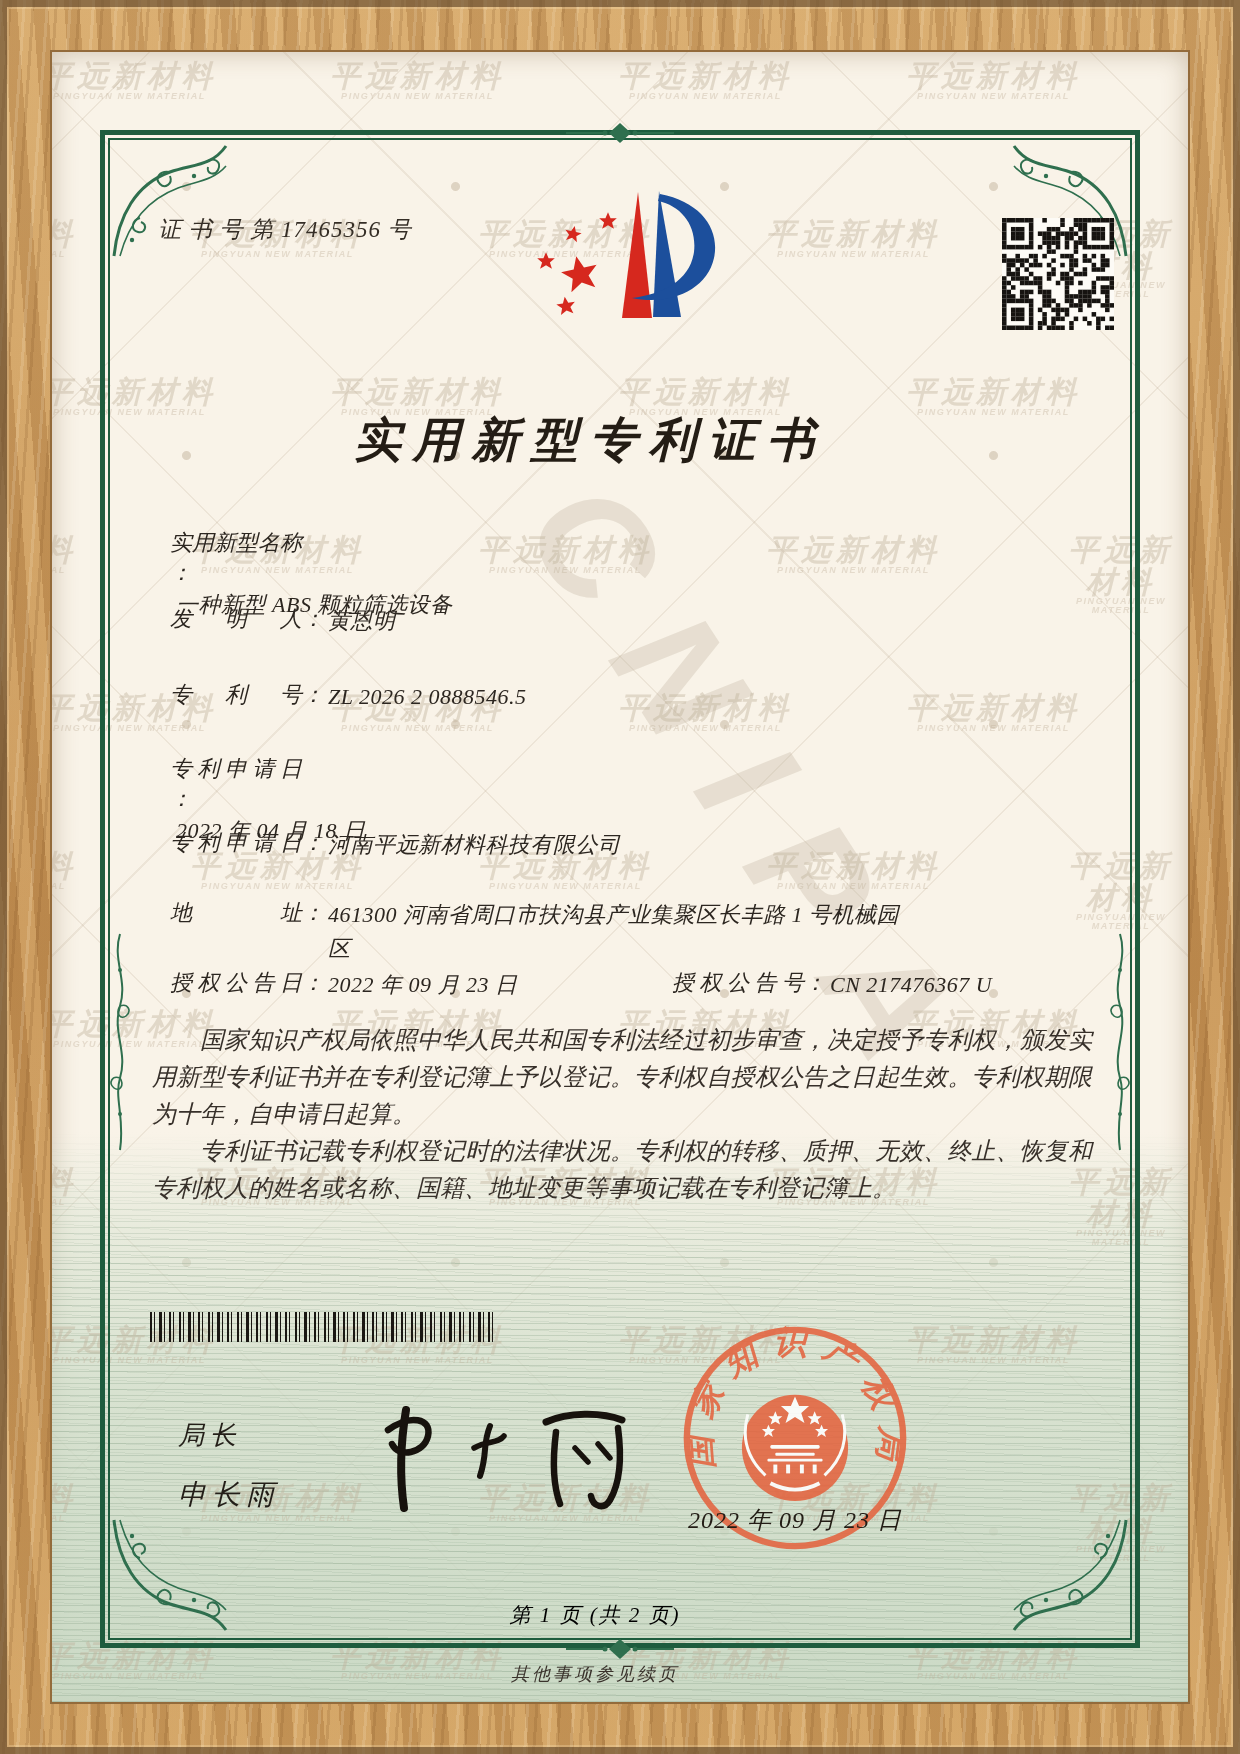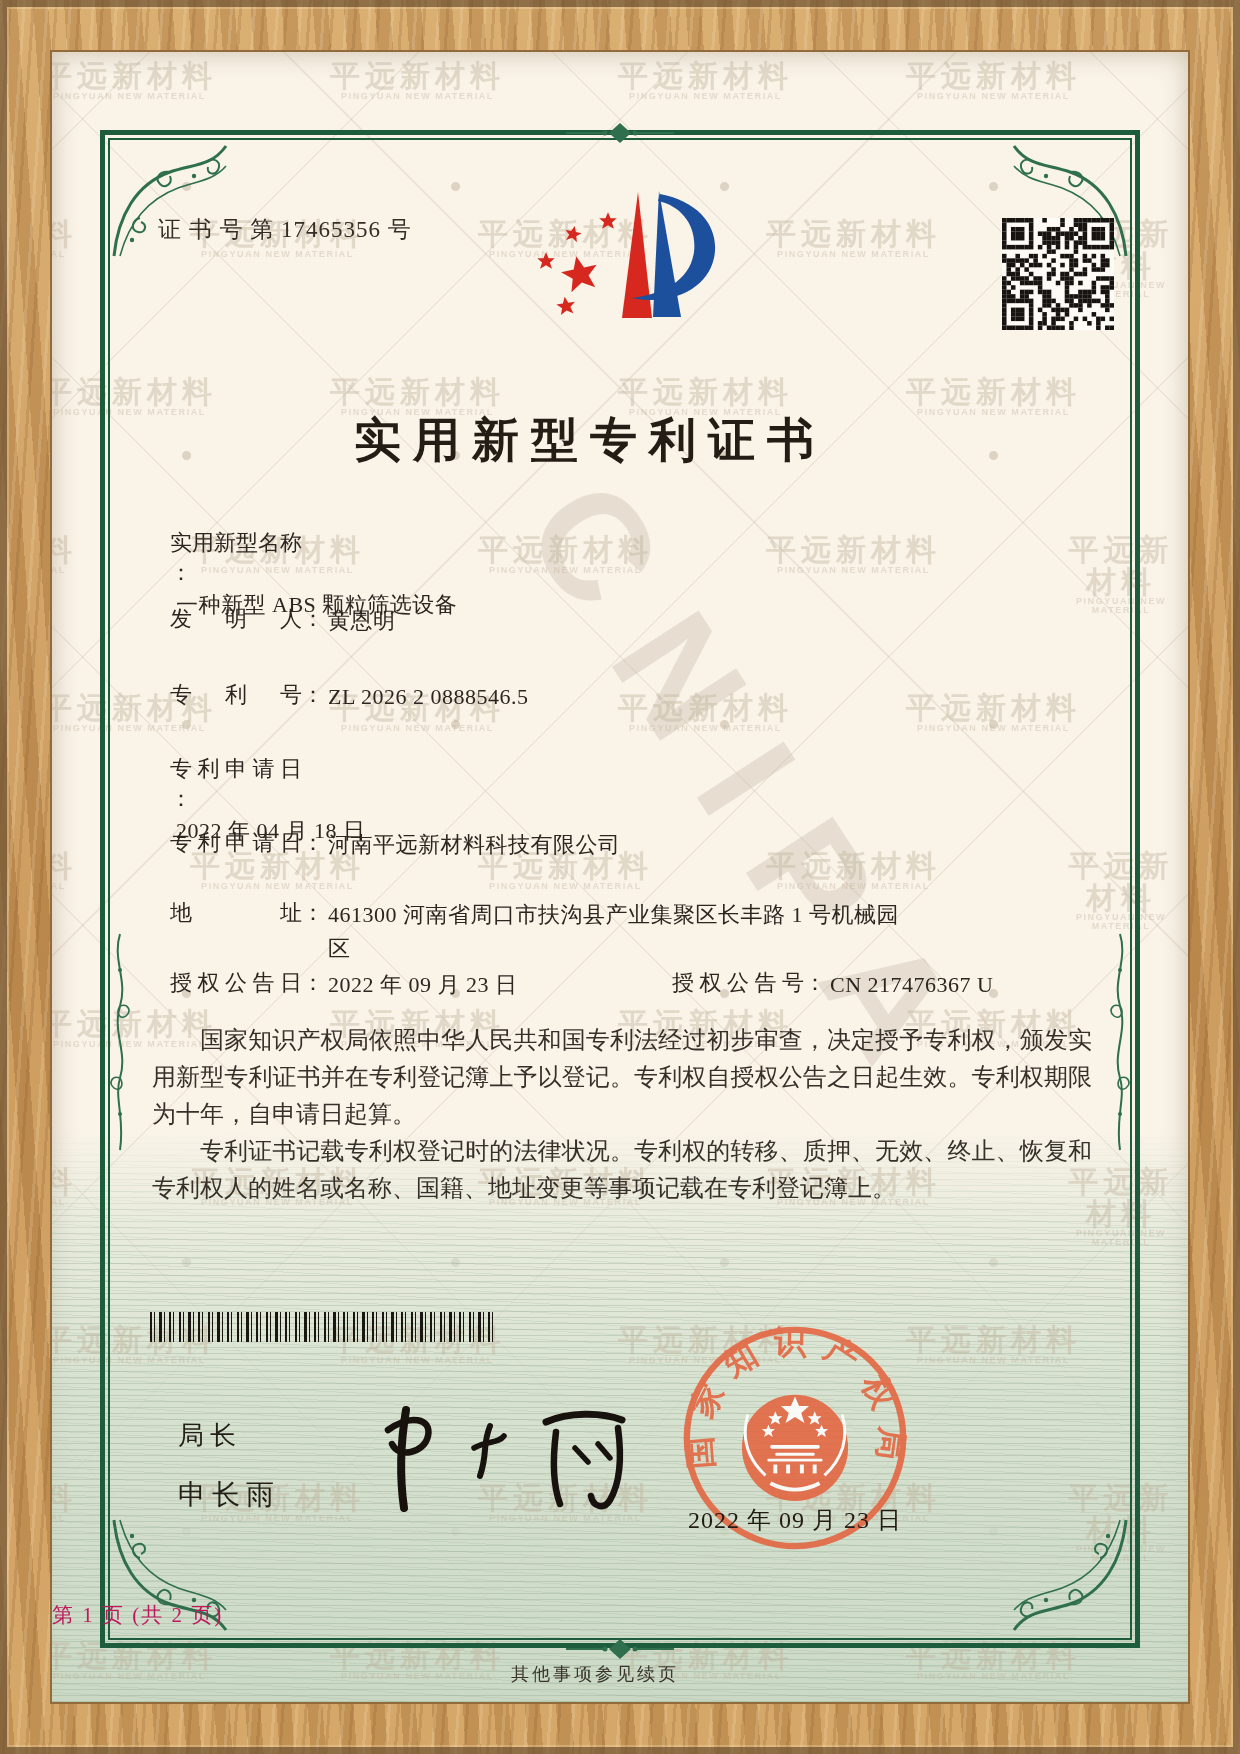--- a/index.html
+++ b/index.html
@@ -7,21 +7,21 @@
          font-family:"Liberation Serif","DejaVu Serif",serif;color:#2c2620;}
   
   .wood{position:absolute;inset:0;
     background:
       repeating-linear-gradient(94deg, rgba(255,244,220,.16) 0 3px, rgba(0,0,0,0) 3px 9px, rgba(122,76,30,.18) 9px 12px, rgba(0,0,0,0) 12px 23px),
       repeating-linear-gradient(86deg, rgba(158,108,52,.28) 0 15px, rgba(232,193,132,.25) 15px 31px),
       linear-gradient(180deg,#d6a96c,#c49154 55%,#cf9f60);
     box-shadow: inset 0 0 0 7px rgba(74,47,20,.55), inset 0 0 0 9px rgba(255,232,190,.28);}
   
   .paper{position:absolute;left:52px;top:52px;right:52px;bottom:52px;background:#f9f3e8;overflow:hidden;
-         box-shadow: 0 0 0 2px #936b3b, inset 0 0 26px rgba(104,72,32,.30);}
+         box-shadow: 0 0 0 2px #936b3b, inset 0 0 26px rgba(104,72,32,.30); font-style: italic;}
   .lattice{position:absolute;inset:0;z-index:1;
     background-image:
       radial-gradient(circle 5px at center, rgba(178,158,132,.38) 0 4px, rgba(178,158,132,0) 5px),
       repeating-linear-gradient(45deg, rgba(178,158,132,.17) 0 1.5px, rgba(0,0,0,0) 1.5px 190px),
       repeating-linear-gradient(-45deg, rgba(178,158,132,.17) 0 1.5px, rgba(0,0,0,0) 1.5px 190px);
     background-size:269px 269px,auto,auto;}
   .guilloche{position:absolute;left:0;right:0;top:1080px;bottom:0;z-index:2;
     background:linear-gradient(180deg, rgba(213,226,208,0) 0, rgba(213,226,208,.45) 90px, rgba(205,220,200,.75) 260px, rgba(198,215,194,.9) 100%);}
   .guilloche::after{content:"";position:absolute;inset:0;
     background:
@@ -75,22 +75,22 @@
       #1a1713 9px 12px, rgba(0,0,0,0) 12px 14px,
       #1a1713 14px 15px, rgba(0,0,0,0) 15px 19px,
       #1a1713 19px 21px, rgba(0,0,0,0) 21px 23px,
       #1a1713 23px 24px, rgba(0,0,0,0) 24px 29px);}
   .director-label{position:absolute;left:126px;top:1366px;z-index:7;font-size:26px;letter-spacing:6px;color:#231e18;}
   .director-name{position:absolute;left:126px;top:1424px;z-index:7;font-size:28px;letter-spacing:6px;color:#231e18;}
   .signature{position:absolute;left:318px;top:1336px;width:270px;height:135px;z-index:9;}
   .seal{position:absolute;left:625px;top:1268px;width:236px;height:236px;z-index:8;opacity:.87;}
   .seal-date{position:absolute;left:623px;top:1452px;width:240px;z-index:9;text-align:center;
              font-size:24px;color:#221c15;letter-spacing:1px;}
-  .page-footer{position:absolute;left:0;right:50px;top:1549px;z-index:7;
-               font-size:21px;letter-spacing:2px;color:#be185d;}
+  .page-footer{position:absolute;left:0;right:50px;top:1549px;z-index:7;text-align:center;
+               font-size:21px;letter-spacing:2px;color:#000000;}
   .bottom-note{position:absolute;left:0;right:50px;top:1610px;z-index:7;text-align:center;
                font-size:18px;letter-spacing:3px;color:#3a332c;}
   svg{display:block;}
 </style>
 </head>
 <body>
 
 <svg width="0" height="0" style="position:absolute">
   <defs>
     <path id="star5" d="M0,-11 L3.2,-3.4 L11,-3.4 L4.9,1.9 L7.4,9.8 L0,5.2 L-7.4,9.8 L-4.9,1.9 L-11,-3.4 L-3.2,-3.4 Z"></path>

